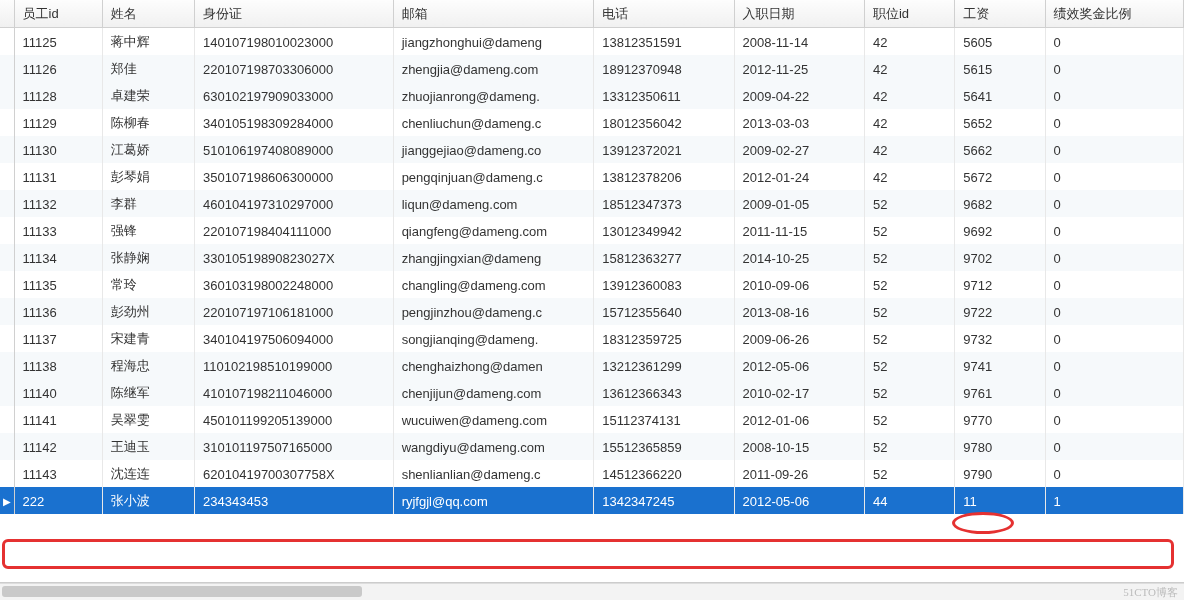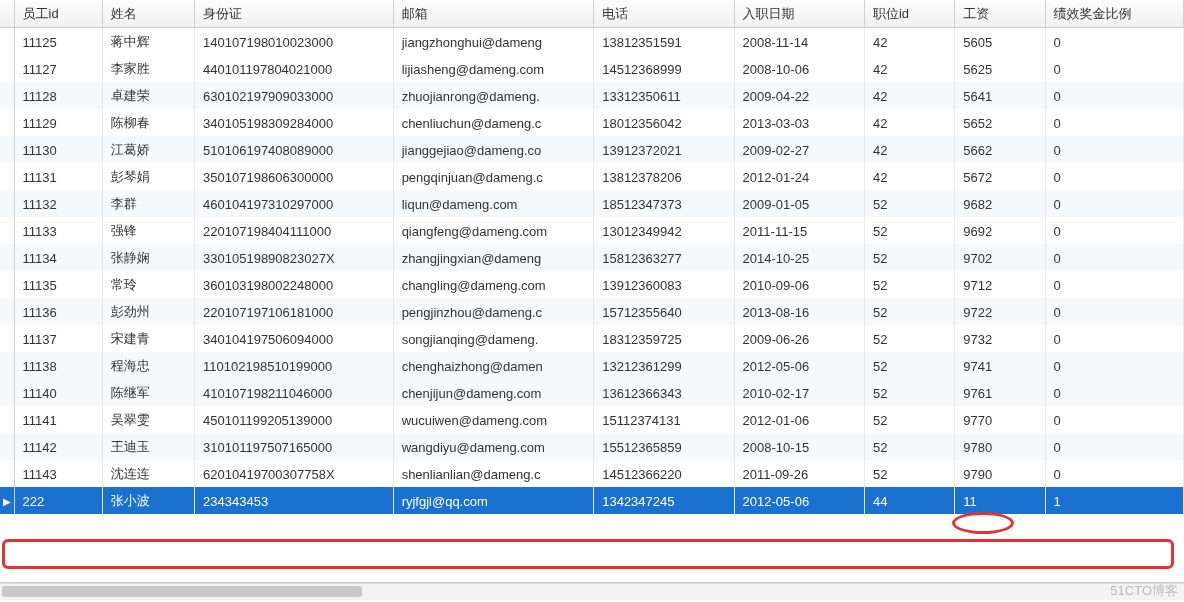--- a/index.html
+++ b/index.html
@@ -19,21 +19,21 @@
 .col2 { width: 92px; }
 .col3 { width: 198px; margin-top: 8px; }
 .col4 { width: 200px; }
 .col5 { width: 140px; }
 .col6 { width: 130px; }
 .col7 { width: 90px; }
 .col8 { width: 90px; }
 .col9 { width: 138px; }
 .ellip-red { position: absolute; border: 3px solid #e53131; border-radius: 50%; width: 62px; height: 22px; pointer-events: none; }
 .rect-red { position: absolute; border: 3px solid #e53131; border-radius: 6px; pointer-events: none; }
-.watermark { position: absolute; right: 6px; bottom: 2px; font-size: 13px; color: #bbb; }
+.watermark { position: absolute; right: 6px; bottom: 2px; font-size: 11px; color: #bbb; font-family: Liberation Serif, serif; }
 .hscroll { height: 17px; border-top: 1px solid #ddd; background: #f3f3f3; position: relative; }
 .hscroll::before { content:""; position:absolute; left:2px; top:2px; height:11px; width:360px; background:#c9c9c9; border-radius:3px; }
 .chevron { font-size: 10px; }
 </style>
 </head>
 <body>
 
 <div class="table-wrap">
   <table>
     <thead>
@@ -56,30 +56,30 @@
           <td class="col1">11125</td>
           <td class="col2">蒋中辉</td>
           <td class="col3">140107198010023000</td>
           <td class="col4">jiangzhonghui@dameng</td>
           <td class="col5">13812351591</td>
           <td class="col6">2008-11-14</td>
           <td class="col7">42</td>
           <td class="col8">5605</td>
           <td class="col9">0</td>
         </tr>
-        <tr class="odd">
-          <td class="gutter col0"></td>
-          <td class="col1">11127</td>
-          <td class="col2">李家胜</td>
-          <td class="col3">440101197804021000</td>
-          <td class="col4">lijiasheng@dameng.com</td>
-          <td class="col5">14512368999</td>
-          <td class="col6">2008-10-06</td>
-          <td class="col7">42</td>
-          <td class="col8">5625</td>
+        <tr class="even">
+          <td class="gutter col0"></td>
+          <td class="col1">11126</td>
+          <td class="col2">郑佳</td>
+          <td class="col3">220107198703306000</td>
+          <td class="col4">zhengjia@dameng.com</td>
+          <td class="col5">18912370948</td>
+          <td class="col6">2012-11-25</td>
+          <td class="col7">42</td>
+          <td class="col8">5615</td>
           <td class="col9">0</td>
         </tr>
         <tr class="even">
           <td class="gutter col0"></td>
           <td class="col1">11128</td>
           <td class="col2">卓建荣</td>
           <td class="col3">630102197909033000</td>
           <td class="col4">zhuojianrong@dameng.</td>
           <td class="col5">13312350611</td>
           <td class="col6">2009-04-22</td>

